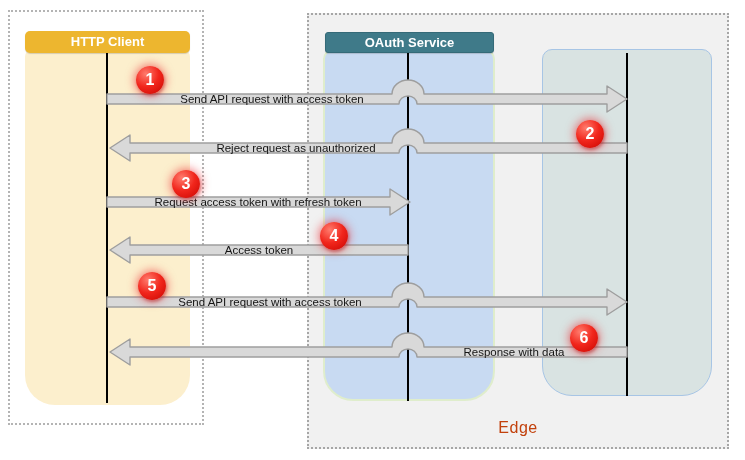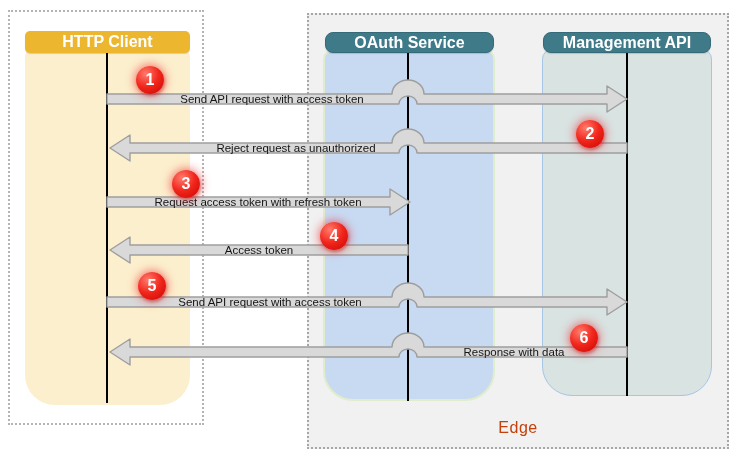--- a/index.html
+++ b/index.html
@@ -34,29 +34,29 @@
     left:542px;top:49px;width:170px;height:347px;
     background:#d9e3e2;border:1px solid #a7c5e5;border-radius:10px 10px 30px 30px;
   }
   
   .lifeline{position:absolute;width:2px;background:#000000;z-index:3;}
   .ll-client{left:106px;top:53px;height:350px;}
   .ll-oauth{left:407px;top:53px;height:348px;}
   .ll-api{left:626px;top:53px;height:343px;}
   
   .actor{
-    position:absolute;z-index:5;color:#ffffff;font-weight:bold;font-size:16px;
+    position:absolute;z-index:5;color:#ffffff;font-weight:bold;font-size:13px;
     text-align:center;box-sizing:border-box;
   }
   .actor-client{
     left:25px;top:31px;width:165px;height:22px;line-height:22px;
     background:#edb62f;border-radius:5px;box-shadow:0 1px 1px rgba(0,0,0,.15);
   }
   .actor-teal{
-    background:#3f7a89;border:1px solid #356a78;border-radius:8px;
+    background:#3f7a89;border:1px solid #356a78;border-radius:3px;
     height:21px;line-height:19px;box-shadow:0 1px 1px rgba(0,0,0,.15);
   }
   .actor-oauth{left:325px;top:32px;width:169px;}
   .actor-api{left:543px;top:32px;width:168px;}
   
   .arrows{position:absolute;left:0;top:0;z-index:4;}
   .msg-arrow{fill:#d9d9d9;stroke:#9e9e9e;stroke-width:1.4;stroke-linejoin:round;}
   .msg-label{
     font-family:"Liberation Sans",sans-serif;font-size:11.5px;fill:#141414;
     text-anchor:middle;
@@ -110,21 +110,20 @@
     <text class="msg-label" x="272" y="103">Send API request with access token</text>
     <text class="msg-label" x="296" y="152">Reject request as unauthorized</text>
     <text class="msg-label" x="258" y="206">Request access token with refresh token</text>
     <text class="msg-label" x="259" y="254">Access token</text>
     <text class="msg-label" x="270" y="306">Send API request with access token</text>
     <text class="msg-label" x="514" y="356">Response with data</text>
   </svg>
 
   <div class="actor actor-client">HTTP Client</div>
   <div class="actor actor-teal actor-oauth">OAuth Service</div>
-  <div class="actor actor-teal actor-api">Management API</div>
 
   <div class="badge b1">1</div>
   <div class="badge b2">2</div>
   <div class="badge b3">3</div>
   <div class="badge b4">4</div>
   <div class="badge b5">5</div>
   <div class="badge b6">6</div>
 
 </div>
 

